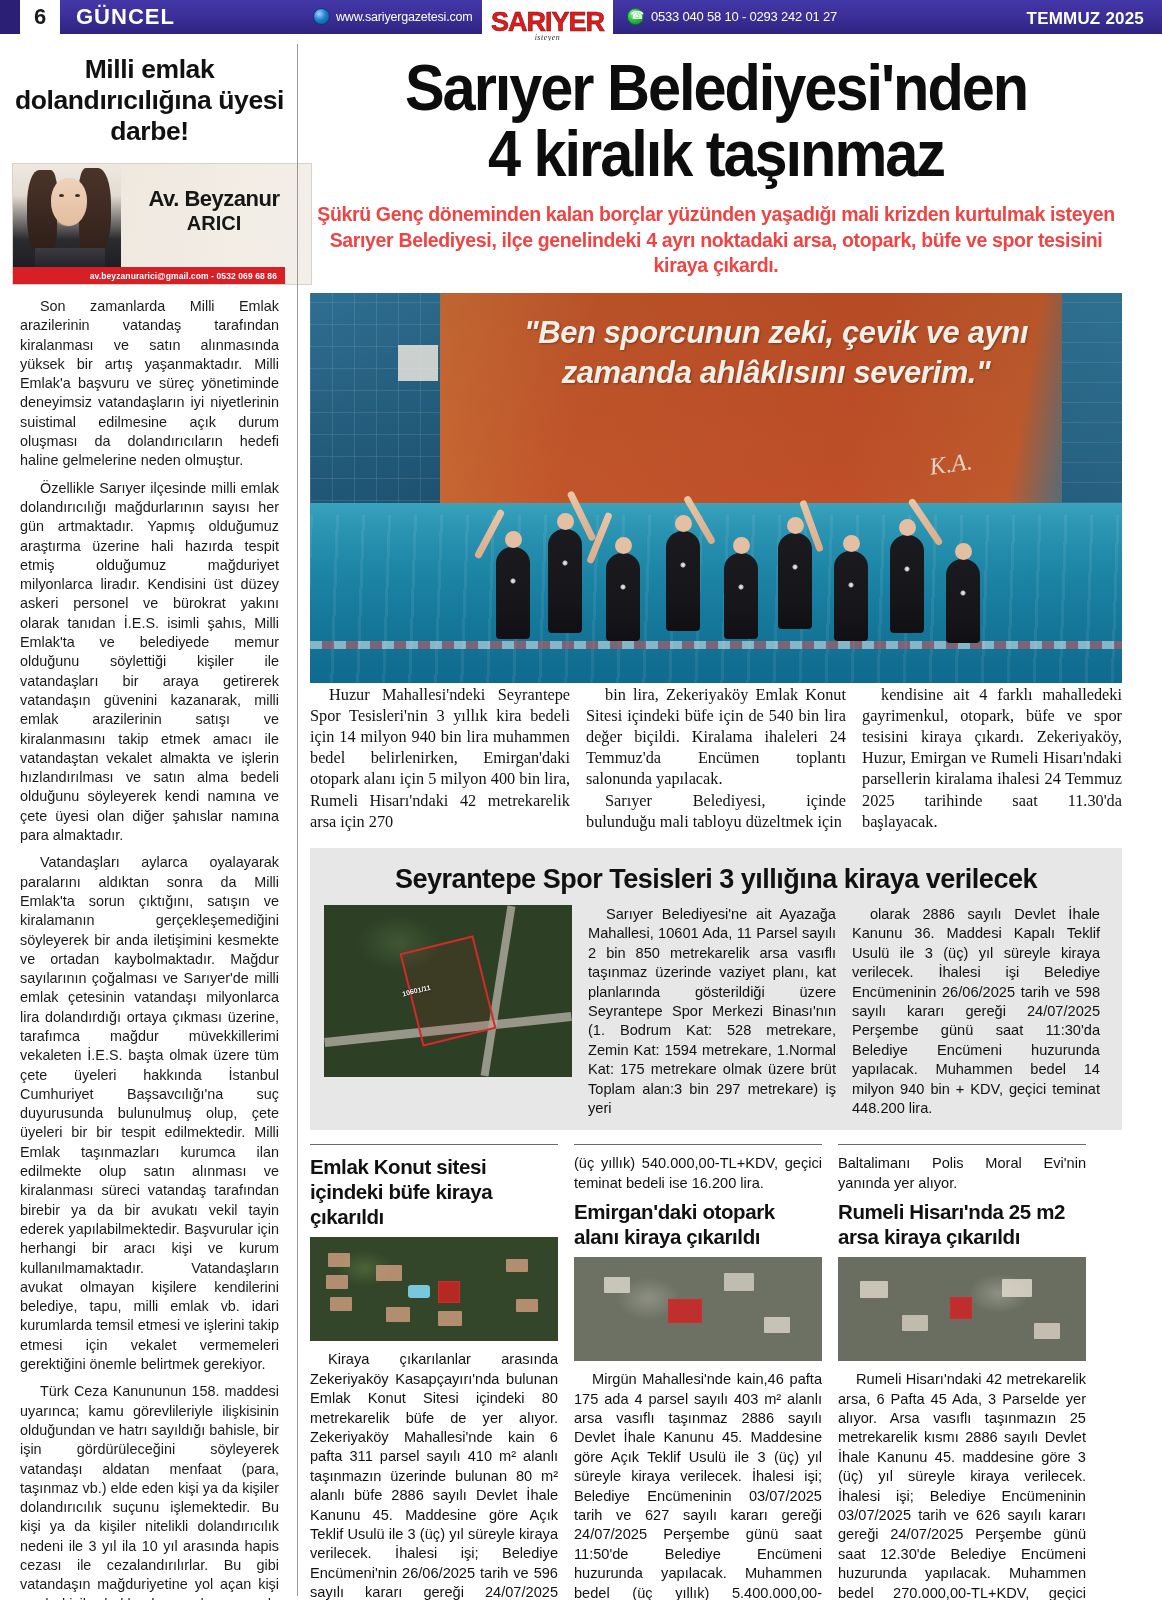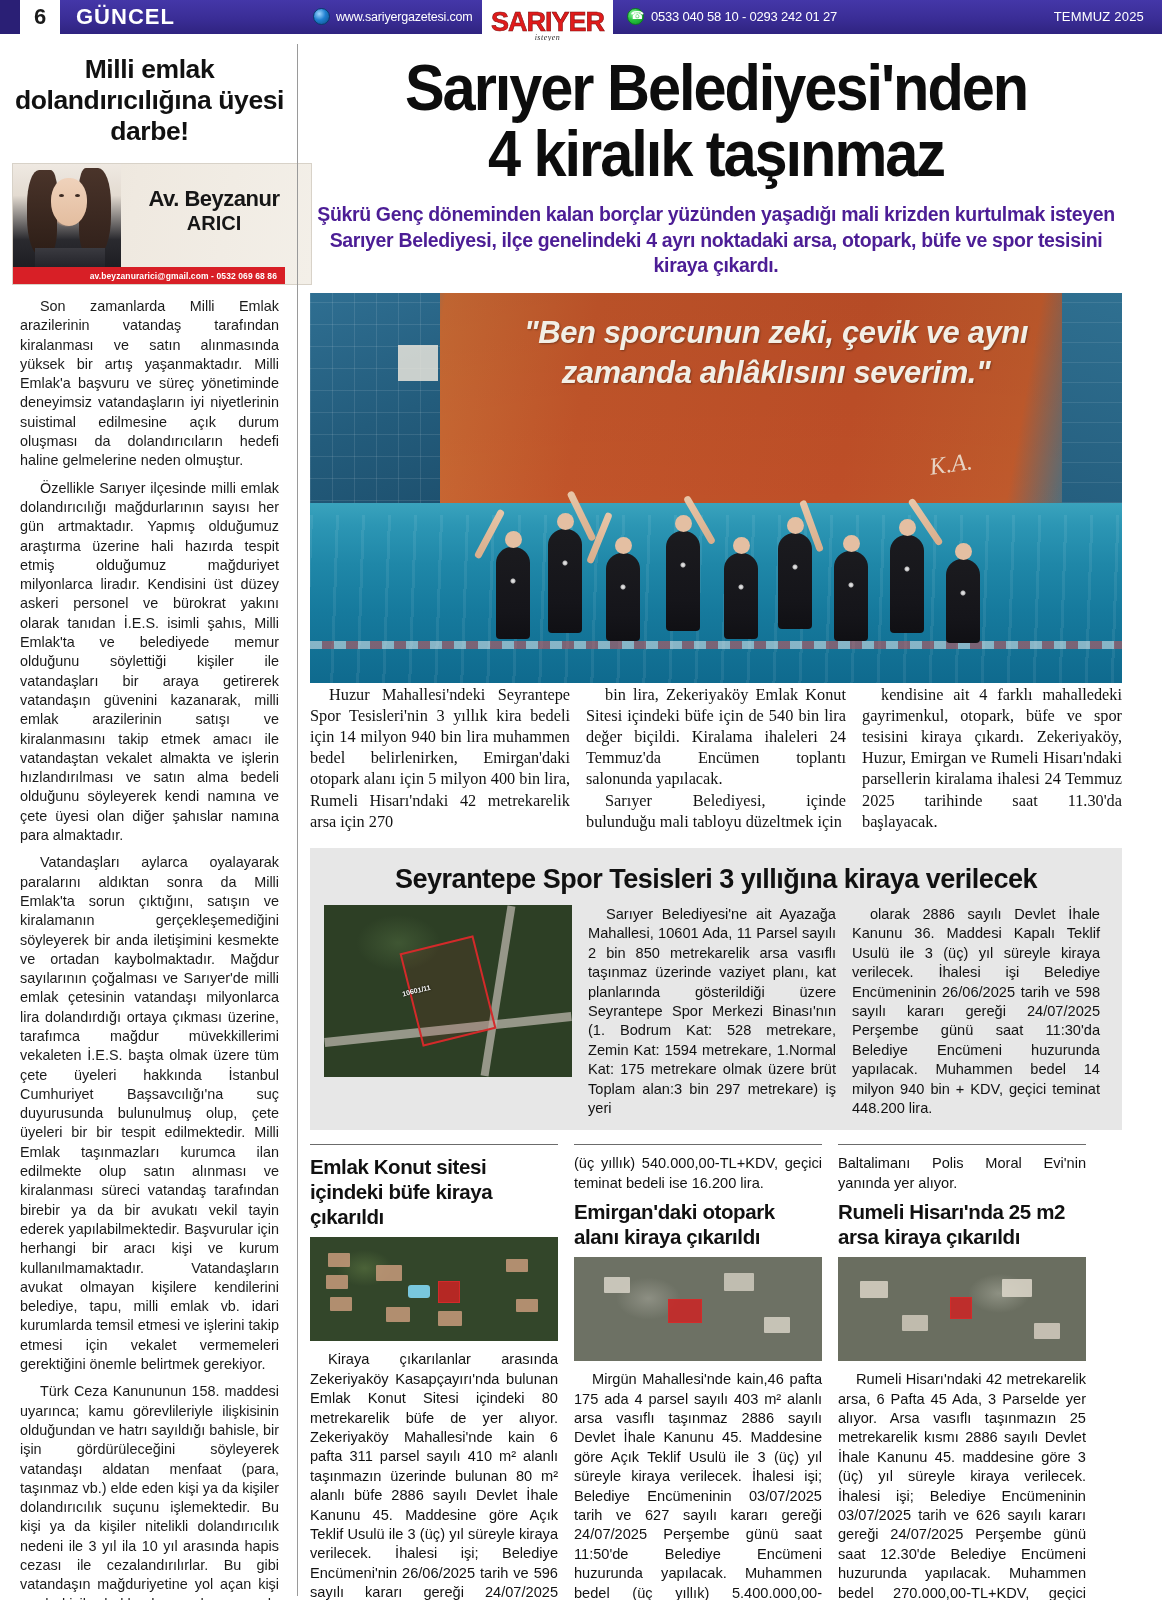--- a/index.html
+++ b/index.html
@@ -63,21 +63,21 @@
     background: radial-gradient(circle at 35% 30%, #8ef5a0 0%, #27c23e 48%, #0e8f26 100%);
     position: relative; border: 1px solid #0a7a1e;
   }
   .wa-icon::after {
     content: "\260E"; position: absolute; left: 2.5px; top: 0px;
     font-size: 11px; color: #fff;
   }
   .phone-text { color: #fff; font-size: 13px; letter-spacing: -0.2px; }
   .mh-date {
     position: absolute; right: 18px; top: 9px;
-    color: #fff; font-size: 13px; font-weight: normal; letter-spacing: 0.2px;
+    color: #fff; font-size: 17px; font-weight: bold; letter-spacing: 0.2px;
   }
 
   
   .left-col {
     position: absolute; left: 8px; top: 44px; width: 283px; height: 1552px;
   }
   .col-title {
     text-align: center; font-weight: bold; font-size: 26.5px; line-height: 31px;
     color: #111; letter-spacing: -0.4px; padding: 10px 4px 0 4px;
   }
@@ -130,21 +130,21 @@
   .headline {
     font-weight: bold; color: #0d0d0d; text-align: center;
     font-size: 64px; line-height: 64px; letter-spacing: -2.2px;
     font-family: "Liberation Sans", sans-serif;
     transform: scaleX(0.93); transform-origin: center top;
     padding-top: 12px;
   }
   .headline .hl2 { display: block; margin-top: 2px; }
   .standfirst {
     margin-top: 16px; text-align: center; font-weight: bold;
-    font-size: 19.5px; line-height: 25.5px; color: #4c1d95; letter-spacing: -0.35px;
+    font-size: 19.5px; line-height: 25.5px; color: #ef4444; letter-spacing: -0.35px;
     padding: 0 6px;
   }
 
   
   .photo {
     position: relative; margin-top: 14px; width: 812px; height: 390px;
     overflow: hidden;
     background: linear-gradient(180deg,#9fcfd6 0%,#6fb9c8 14%,#49a6bd 26%,#2f94b2 40%,#1d84a6 62%,#15729a 100%);
   }
   .pool-wall {

